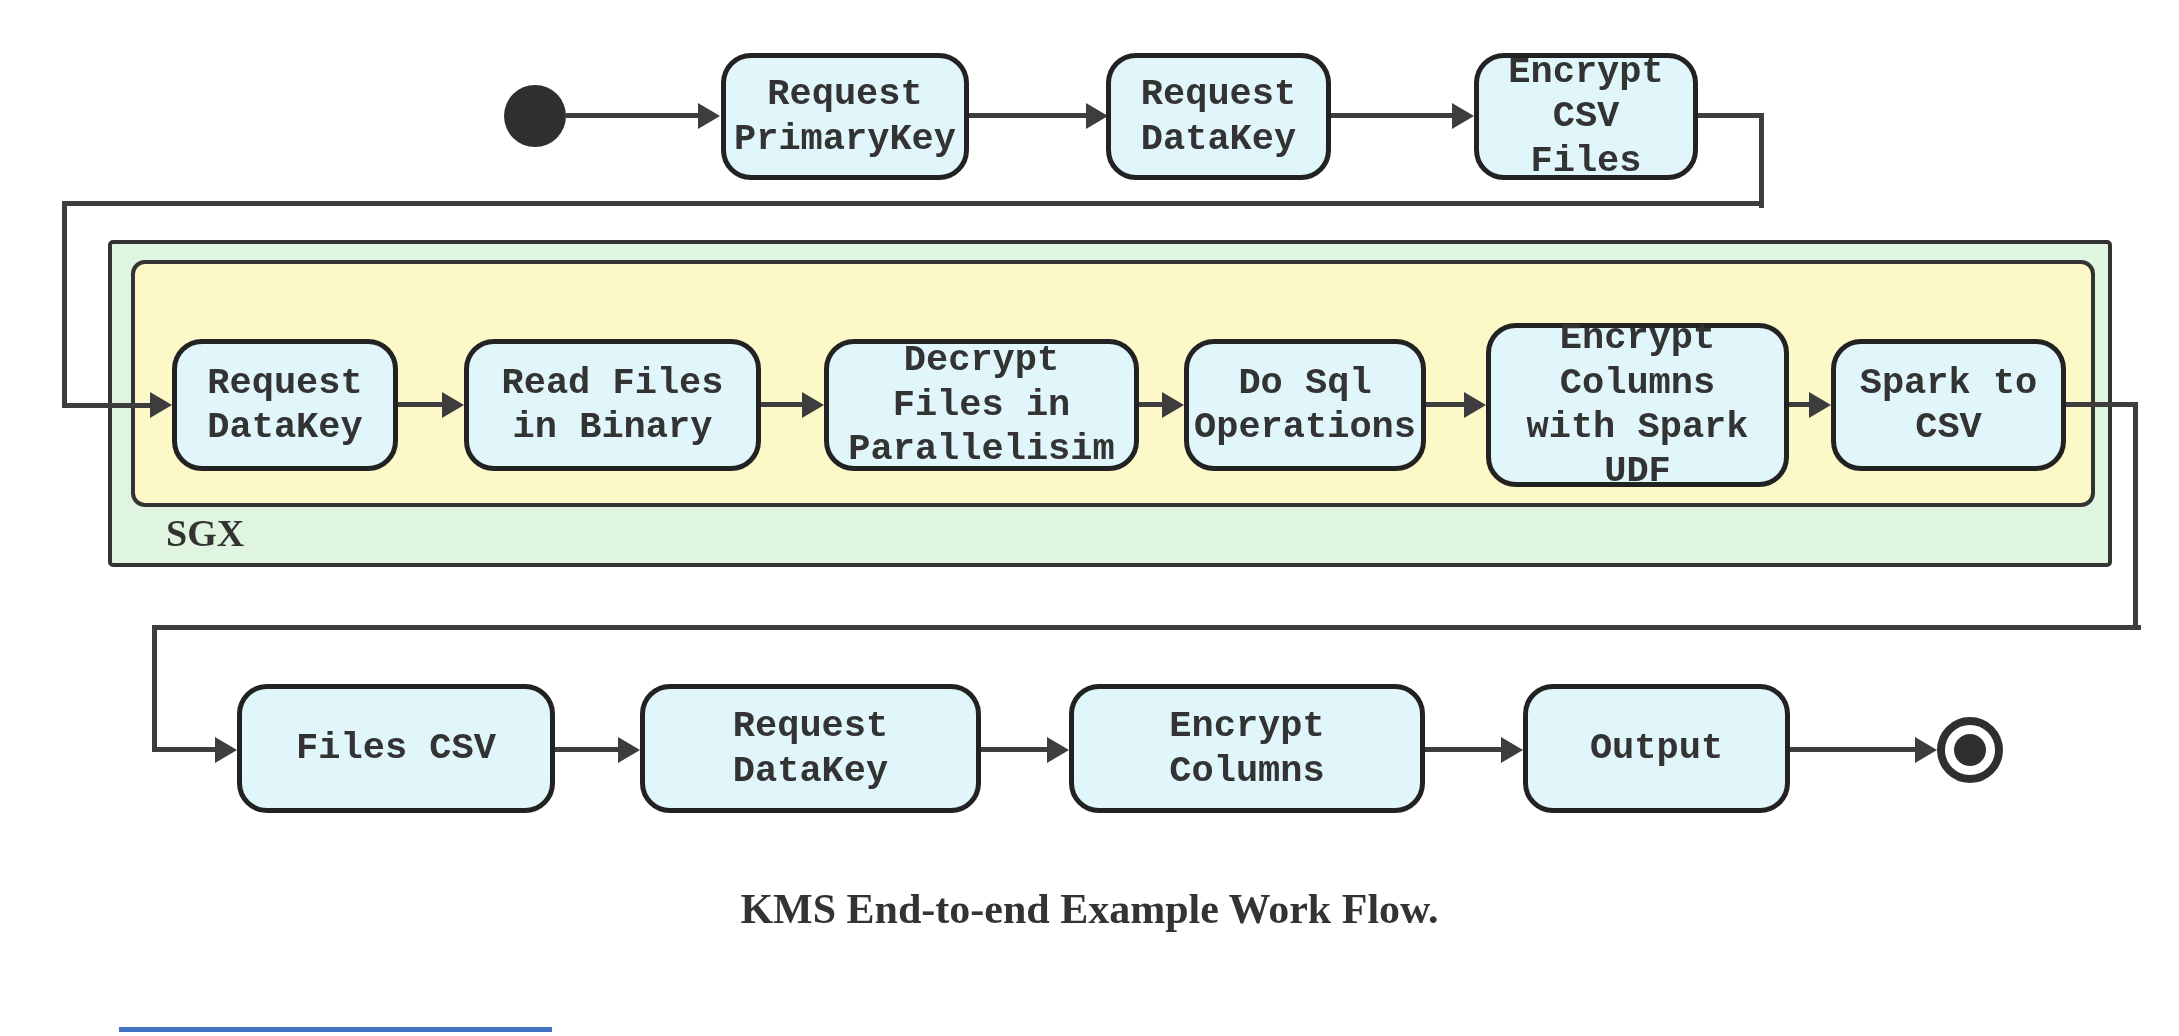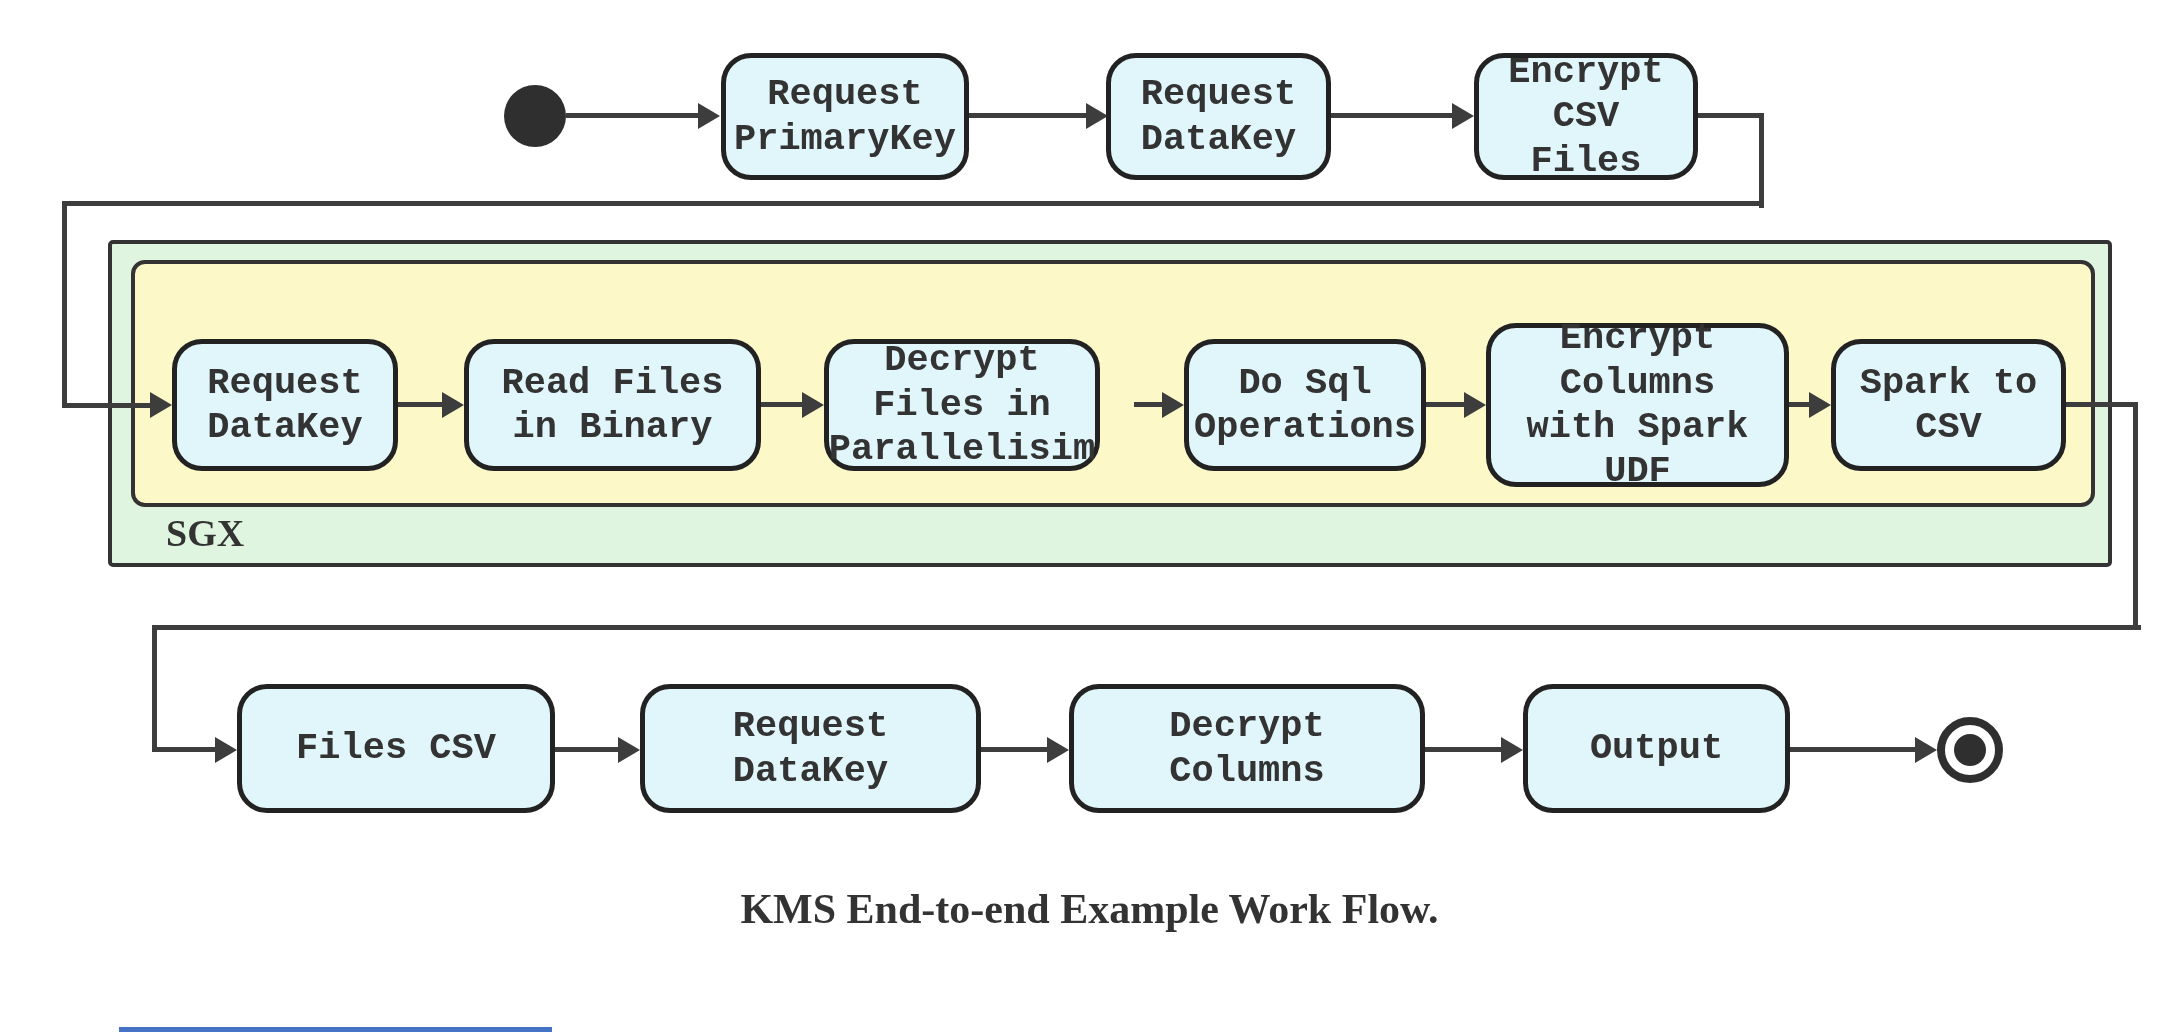--- a/index.html
+++ b/index.html
@@ -97,28 +97,28 @@
   <div class="arrowhead" style="left:1915px;top:737px;"></div>
 
   <div class="terminal" id="start-node"></div>
 
   <div class="node" style="left:721px;top:53px;width:248px;height:127px;">Request PrimaryKey</div>
   <div class="node" style="left:1106px;top:53px;width:225px;height:127px;">Request DataKey</div>
   <div class="node" style="left:1474px;top:53px;width:224px;height:127px;padding:16px 20px;">Encrypt CSV Files</div>
 
   <div class="node" style="left:172px;top:339px;width:226px;height:132px;">Request DataKey</div>
   <div class="node" style="left:464px;top:339px;width:297px;height:132px;">Read Files in Binary</div>
-  <div class="node" style="left:824px;top:339px;width:276px;height:132px;padding:0 28px;">Decrypt Files in Parallelisim</div>
+  <div class="node" style="left:824px;top:339px;width:315px;height:132px;padding:0 28px;">Decrypt Files in Parallelisim</div>
   <div class="node" style="left:1184px;top:339px;width:242px;height:132px;padding:0 12px;">Do Sql Operations</div>
   <div class="node" style="left:1486px;top:323px;width:303px;height:164px;padding:0 35px;">Encrypt Columns with Spark UDF</div>
   <div class="node" style="left:1831px;top:339px;width:235px;height:132px;padding:0 8px;">Spark to CSV</div>
 
   <div class="node" style="left:237px;top:684px;width:318px;height:129px;">Files CSV</div>
   <div class="node" style="left:640px;top:684px;width:341px;height:129px;">Request DataKey</div>
-  <div class="node" style="left:1069px;top:684px;width:356px;height:129px;">Decrypt Columns</div>
+  <div class="node" style="left:1069px;top:684px;width:356px;height:129px;">Encrypt Columns</div>
   <div class="node" style="left:1523px;top:684px;width:267px;height:129px;">Output</div>
 
   <div class="terminal" id="end-node">
     <div id="end-node-inner"></div>
   </div>
 
   <div id="caption">KMS End-to-end Example Work Flow.</div>
 
   <div id="bottom-accent-line"></div>
 

